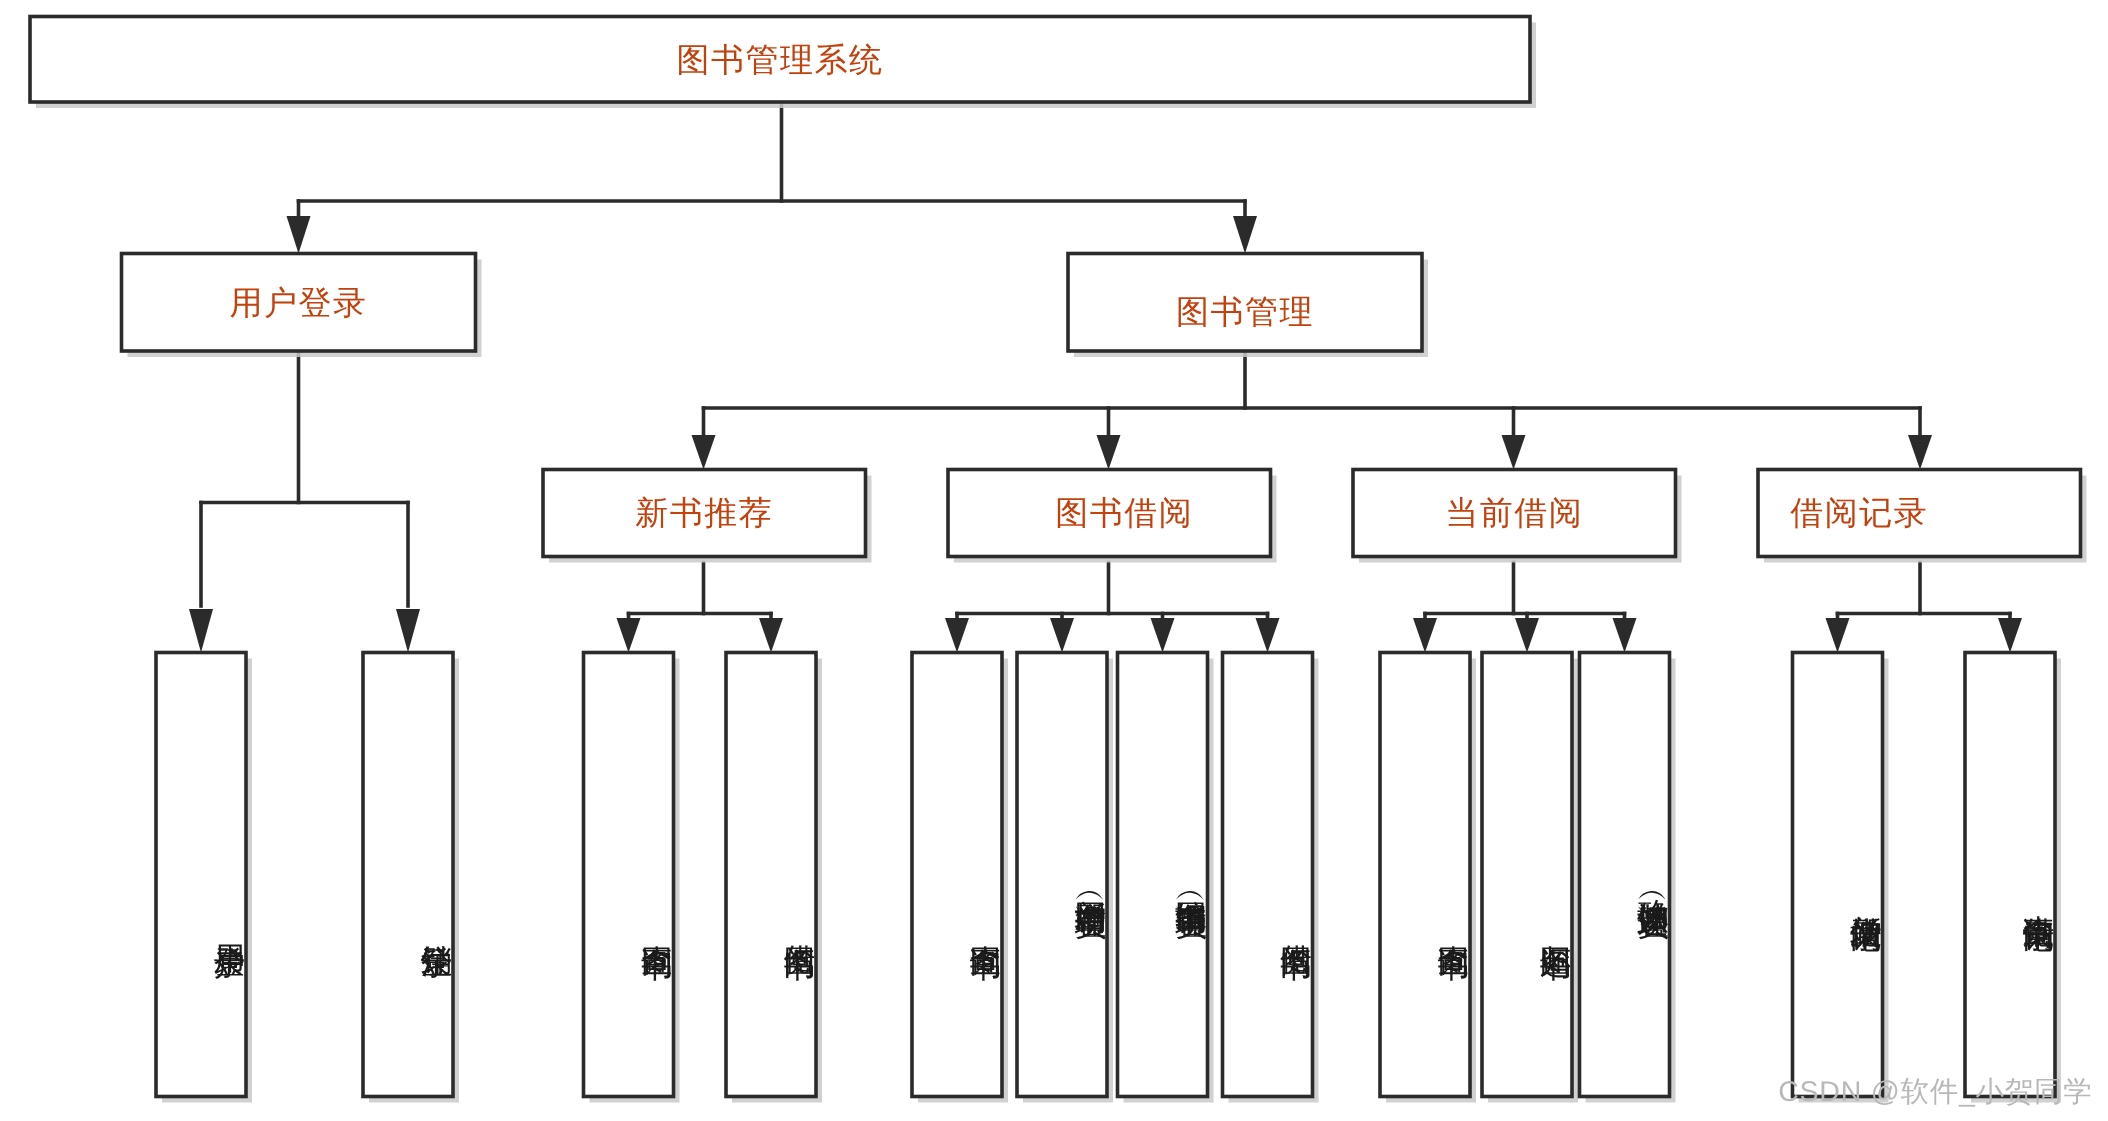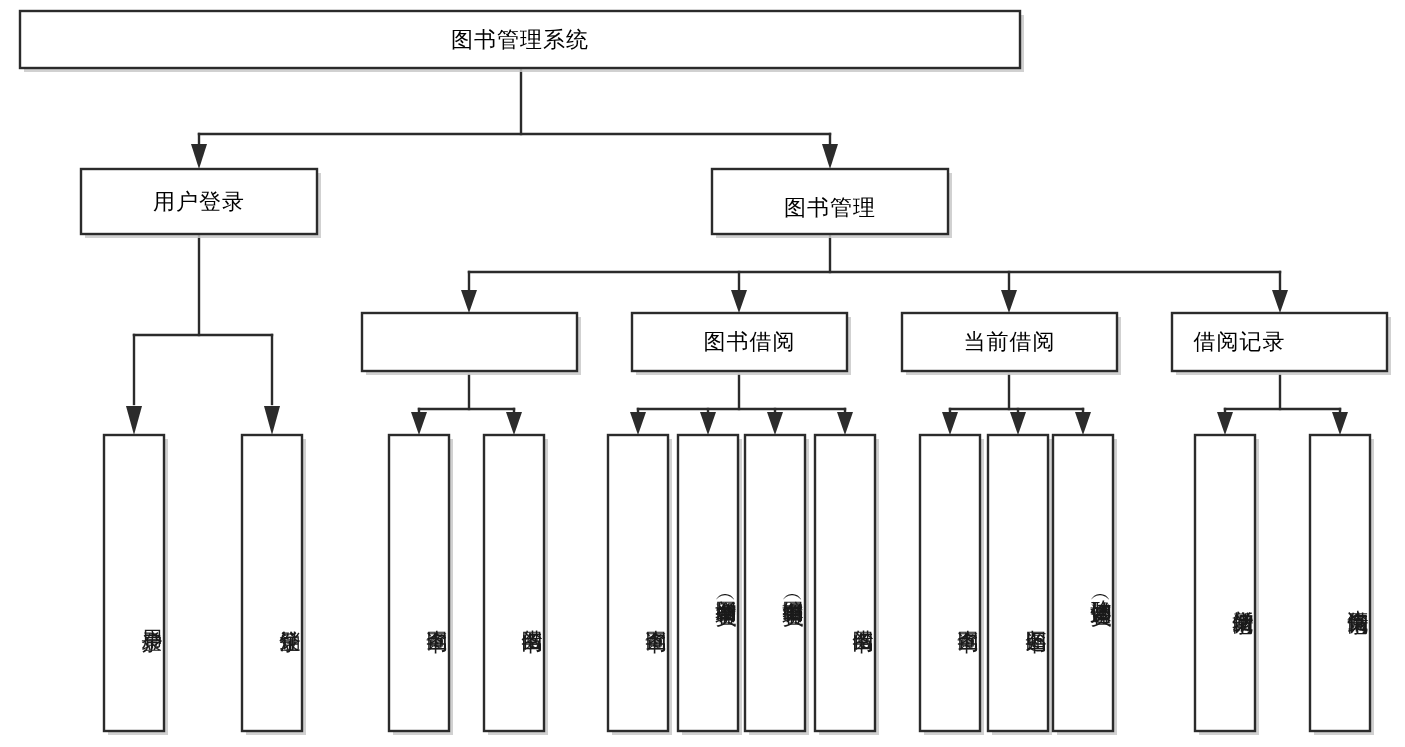--- a/index.html
+++ b/index.html
@@ -62,21 +62,21 @@
     pointer-events: none;
     user-select: none;
   }
   .htext-wrap {
     position: absolute;
     display: flex;
     align-items: center;
     justify-content: center;
     font-family: "Liberation Sans", "DejaVu Sans", sans-serif;
     font-size: 22px;
-    color: #000000;
+    color: #c2410c;
     letter-spacing: 1px;
     white-space: nowrap;
     pointer-events: none;
     user-select: none;
   }
   #watermark {
     position: absolute;
     right: 10px;
     bottom: 6px;
     font-family: "Liberation Sans", "DejaVu Sans", sans-serif;
@@ -225,20 +225,21 @@
       <rect class="node-shadow" x="1314" y="439" width="60" height="296"></rect>
       <rect class="node-box" x="1310" y="435" width="60" height="296"></rect>
     </g>
   </svg>
 
   <div class="htext-wrap" style="left:20px; top:11px; width:1000px; height:57px;">图书管理系统</div>
 
   <div class="htext-wrap" style="left:81px; top:169px; width:236px; height:65px;">用户登录</div>
   <div class="htext-wrap" style="left:712px; top:169px; width:236px; height:77px;">图书管理</div>
 
+  <div class="htext-wrap" style="left:362px; top:313px; width:215px; height:58px;">新书推荐</div>
   <div class="htext-wrap" style="left:632px; top:313px; width:235px; height:58px;">图书借阅</div>
   <div class="htext-wrap" style="left:902px; top:313px; width:215px; height:58px;">当前借阅</div>
   <div class="htext-wrap" style="left:1132px; top:313px; width:215px; height:58px;">借阅记录</div>
 
   <div class="vtext-wrap" style="left:104px; top:499px; width:60px; height:232px;">用户登录</div>
   <div class="vtext-wrap" style="left:242px; top:499px; width:60px; height:232px;">注销登录</div>
 
   <div class="vtext-wrap" style="left:389px; top:499px; width:60px; height:232px;">查询图书</div>
   <div class="vtext-wrap" style="left:484px; top:499px; width:60px; height:232px;">借阅图书</div>
 
@@ -247,13 +248,14 @@
   <div class="vtext-wrap" style="left:745px; top:443px; width:60px; height:288px;">编辑图书（管理员）</div>
   <div class="vtext-wrap" style="left:815px; top:499px; width:60px; height:232px;">借阅图书</div>
 
   <div class="vtext-wrap" style="left:920px; top:499px; width:60px; height:232px;">查询图书</div>
   <div class="vtext-wrap" style="left:988px; top:499px; width:60px; height:232px;">归还图书</div>
   <div class="vtext-wrap" style="left:1053px; top:443px; width:60px; height:288px;">确认归还（管理员）</div>
 
   <div class="vtext-wrap" style="left:1195px; top:460px; width:60px; height:271px;">新增借阅记录</div>
   <div class="vtext-wrap" style="left:1310px; top:460px; width:60px; height:271px;">查询借阅记录</div>
 
+  <div id="watermark">CSDN @软件_小贺同学</div>
 </div>
 
 </body></html>

